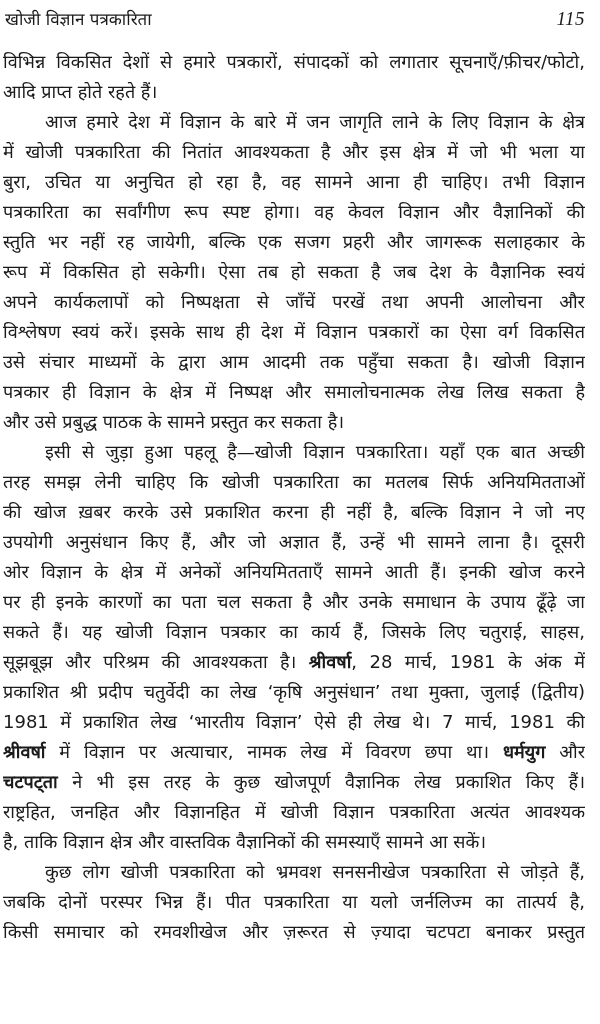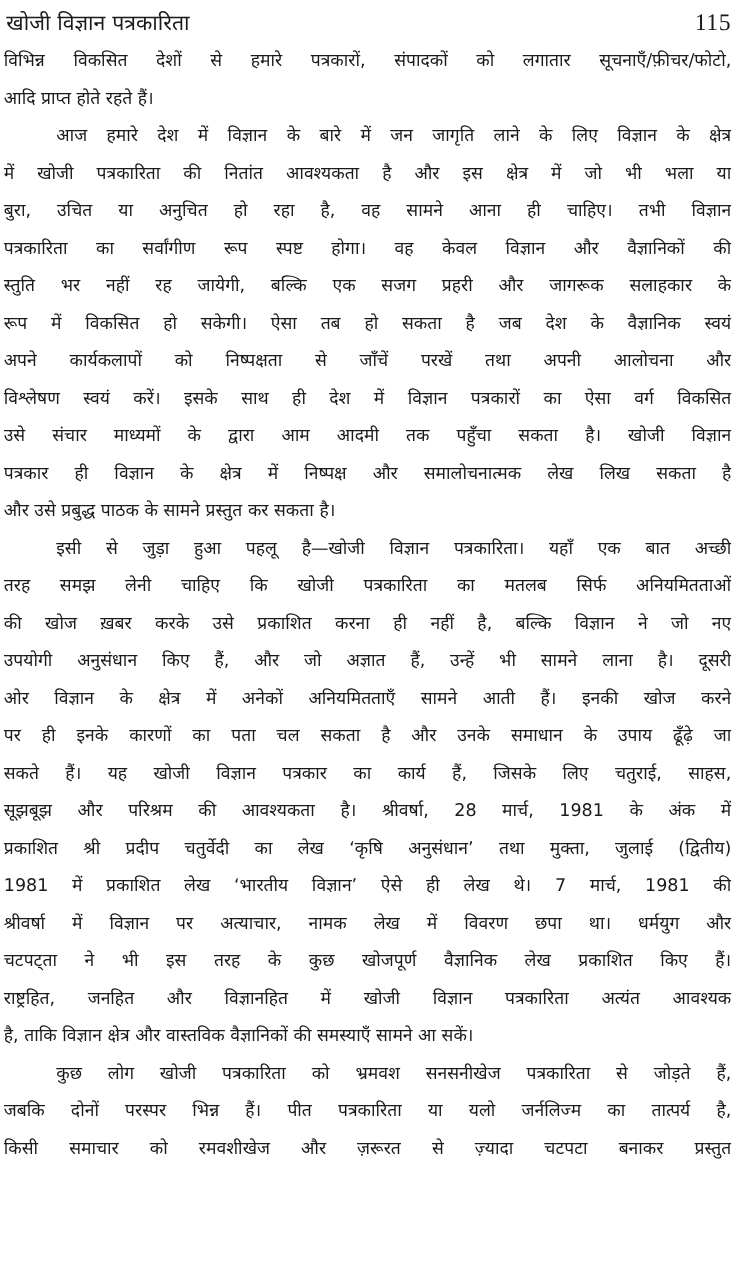--- a/index.html
+++ b/index.html
@@ -32,43 +32,45 @@
     left: 2px;
     top: 2px;
   }
   .running-head .folio {
     position: absolute;
     right: 0;
     top: 2px;
     font-family: "Liberation Serif", serif;
     font-size: 19px;
     letter-spacing: 0.5px;
+    font-style: italic;
   }
   .body-text {
-    font-size: 14px;
+    font-size: 18px;
     line-height: 30px;
     text-align: justify;
     text-align-last: justify;
+    margin-top: 13px;
   }
   .line {
     display: block;
     height: 30px;
     white-space: nowrap;
     overflow: hidden;
     text-align: justify;
     text-align-last: justify;
   }
   .line.last {
     text-align-last: left;
   }
   .line.indent {
     padding-left: 42px;
   }
   b, .bold {
-    font-weight: normal;
+    font-weight: bold;
   }
 </style>
 </head>
 <body>
 
 <div class="page">
 
   <div class="running-head">
     <span class="title">खोजी विज्ञान पत्रकारिता</span>
     <span class="folio">115</span>

